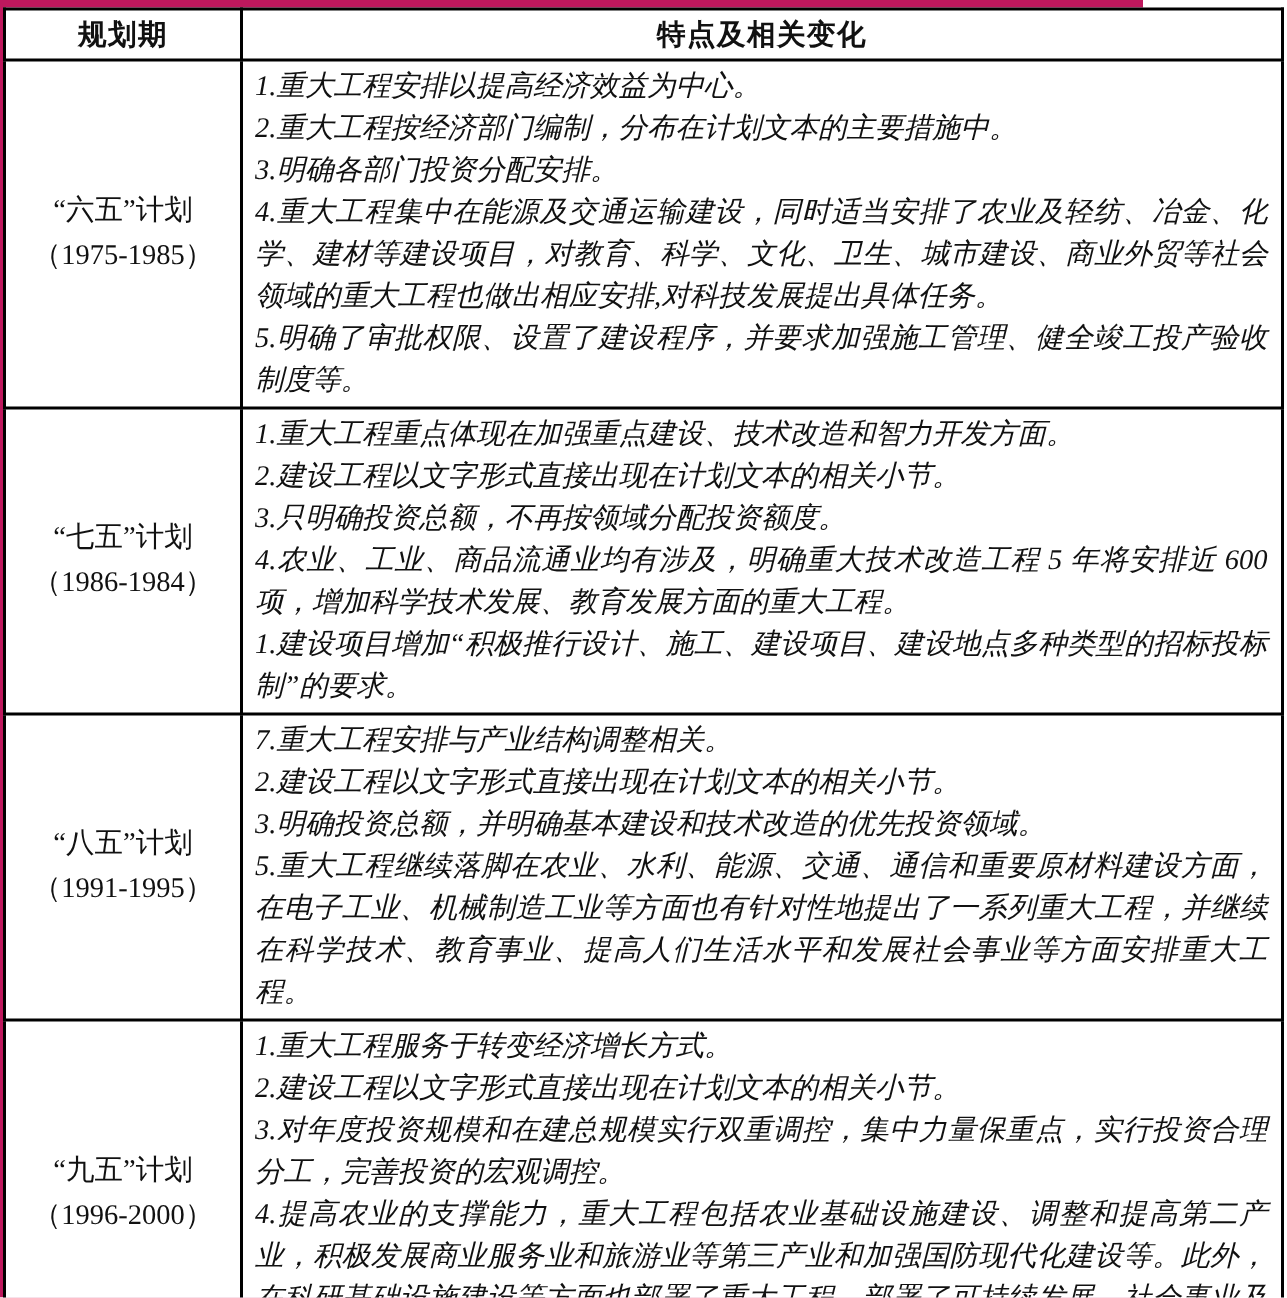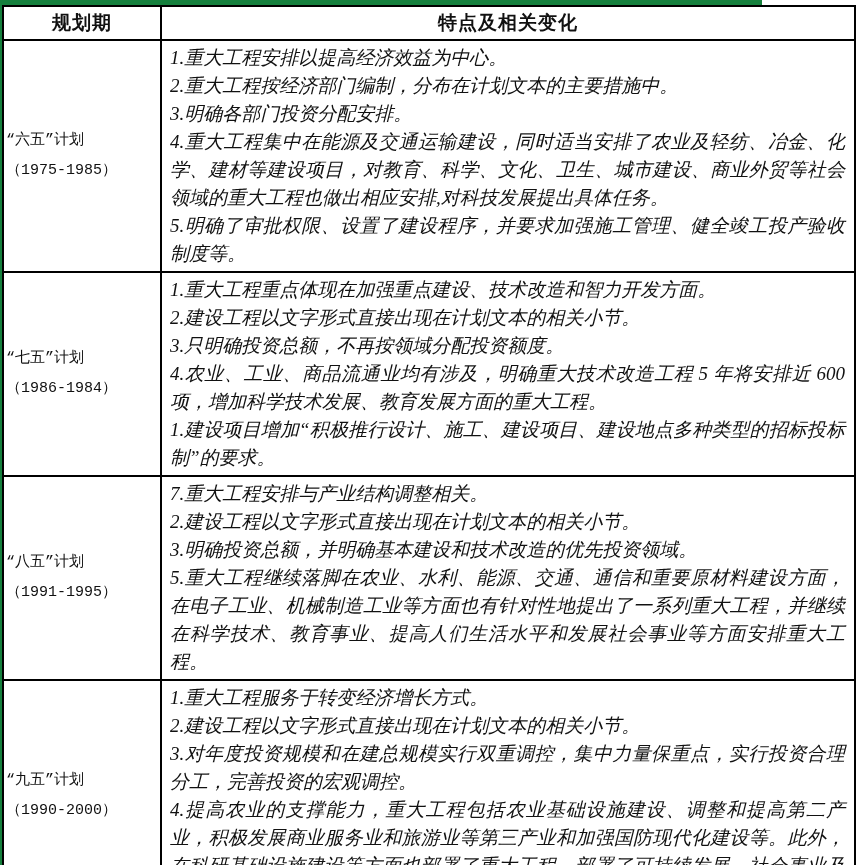--- a/index.html
+++ b/index.html
@@ -10,21 +10,21 @@
     height: 865px;
     font-family: "Liberation Serif", "DejaVu Serif", serif;
     color: #111111;
     -webkit-font-smoothing: antialiased;
   }
   .page {
     width: 762px;
     height: 865px;
     box-sizing: border-box;
     padding: 5px 2px 2px 2px;
-    background: #15803d;
+    background: #be185d;
   }
   table.plan-table {
     border-collapse: collapse;
     width: 854px;
     table-layout: fixed;
     background: #ffffff;
   }
   table.plan-table col.c-period { width: 158px; }
   table.plan-table th,
   table.plan-table td {
@@ -33,26 +33,25 @@
   }
   th.header-cell {
     font-size: 19px;
     font-weight: bold;
     text-align: center;
     padding: 3px 2px;
     height: 22px;
     letter-spacing: 1px;
   }
   td.period-cell {
-    text-align: left;
+    text-align: center;
     vertical-align: middle;
-    font-size: 15px;
+    font-size: 19px;
     line-height: 30px;
     padding: 2px 2px;
-    font-family: Liberation Mono, monospace;
   }
   td.details-cell {
     vertical-align: middle;
     font-size: 19px;
     line-height: 28px;
     padding: 3px 9px 3px 8px;
     text-align: justify;
     font-style: italic;
   }
   td.details-cell p {
@@ -113,21 +112,21 @@
         <td class="details-cell">
           <p>7.重大工程安排与产业结构调整相关。</p>
           <p>2.建设工程以文字形式直接出现在计划文本的相关小节。</p>
           <p>3.明确投资总额，并明确基本建设和技术改造的优先投资领域。</p>
           <p>5.重大工程继续落脚在农业、水利、能源、交通、通信和重要原材料建设方面，在电子工业、机械制造工业等方面也有针对性地提出了一系列重大工程，并继续在科学技术、教育事业、提高人们生活水平和发展社会事业等方面安排重大工程。</p>
         </td>
       </tr>
       <tr class="row-4">
         <td class="period-cell">
           <div>“九五”计划</div>
-          <div>（1990-2000）</div>
+          <div>（1996-2000）</div>
         </td>
         <td class="details-cell">
           <p>1.重大工程服务于转变经济增长方式。</p>
           <p>2.建设工程以文字形式直接出现在计划文本的相关小节。</p>
           <p>3.对年度投资规模和在建总规模实行双重调控，集中力量保重点，实行投资合理分工，完善投资的宏观调控。</p>
           <p>4.提高农业的支撑能力，重大工程包括农业基础设施建设、调整和提高第二产业，积极发展商业服务业和旅游业等第三产业和加强国防现代化建设等。此外，在科研基础设施建设等方面也部署了重大工程，部署了可持续发展、社会事业及社会主要精神文明和民主法制建设方面的任务。</p>
         </td>
       </tr>
     </tbody>
   </table>

